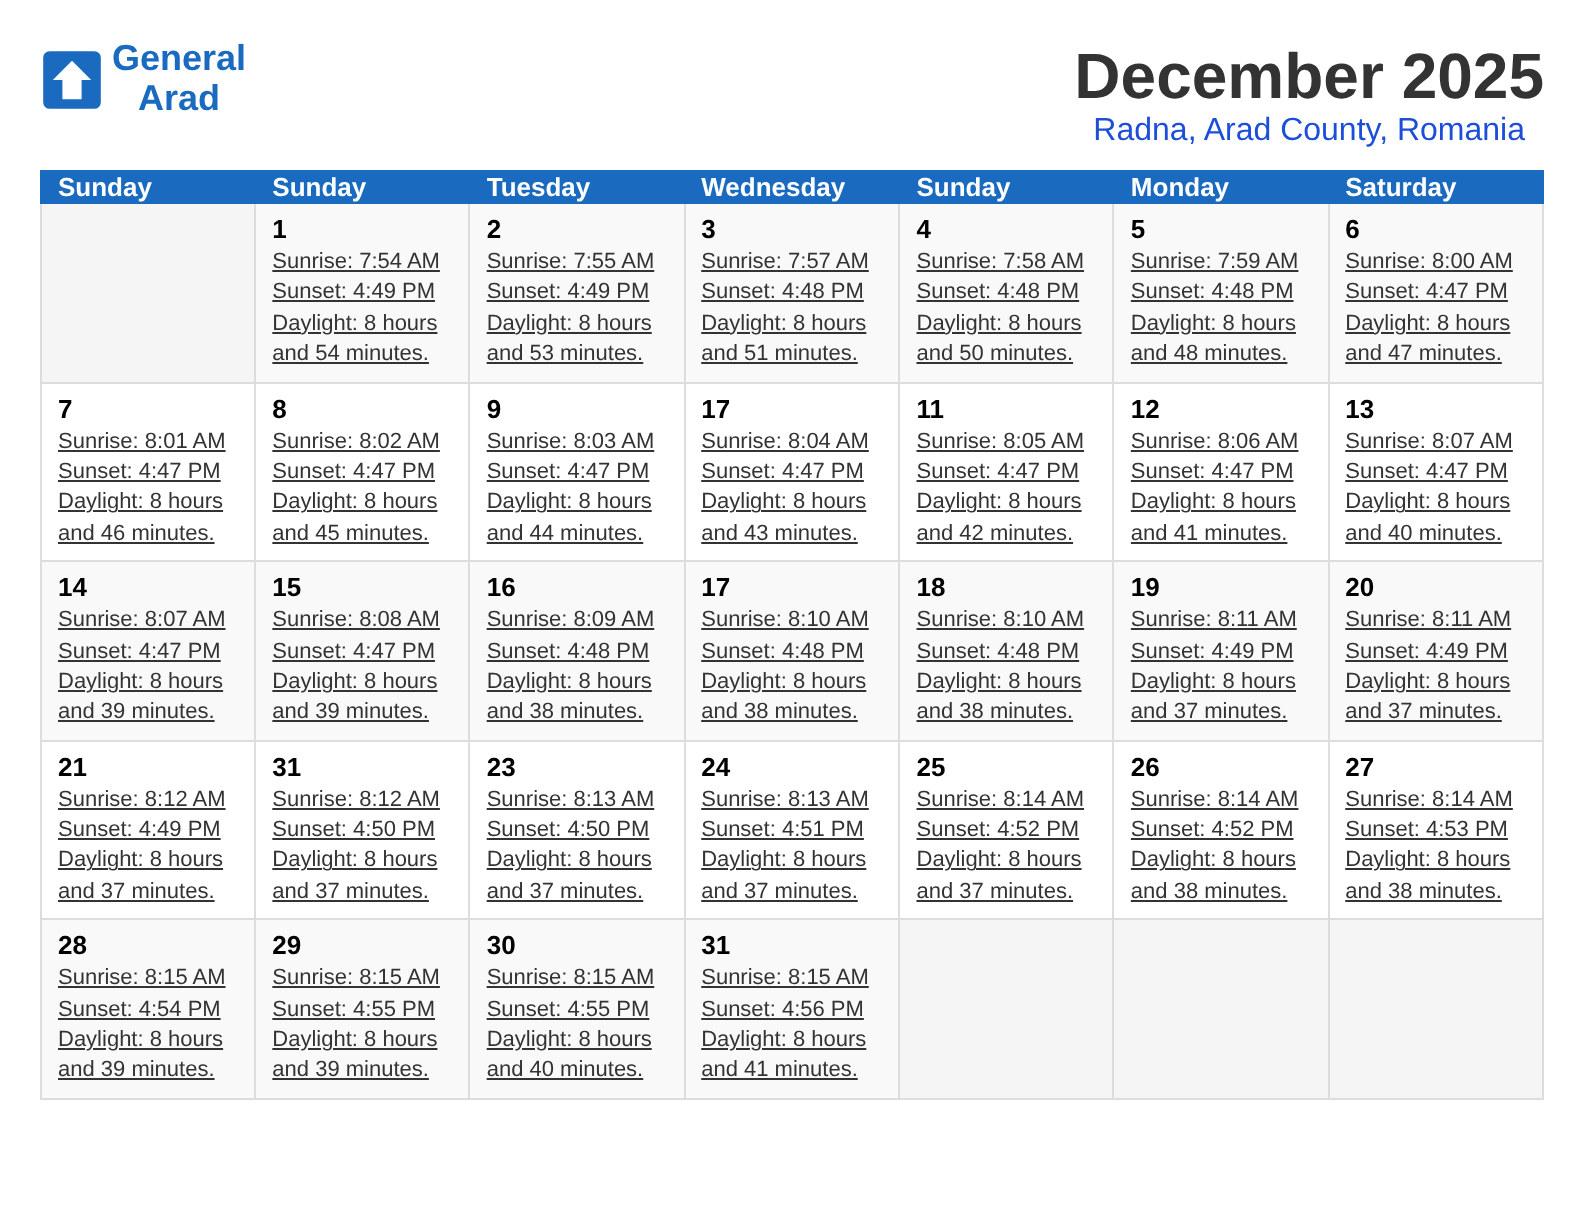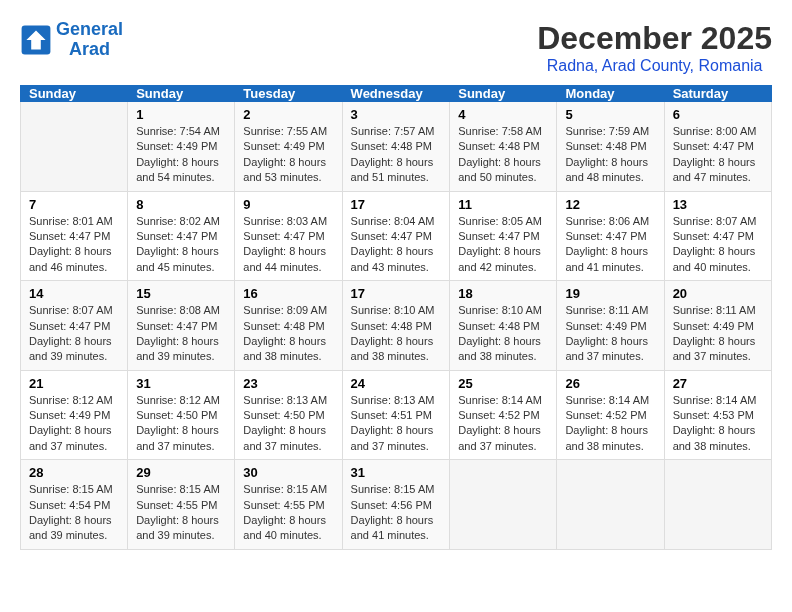--- a/index.html
+++ b/index.html
@@ -80,20 +80,21 @@
     .day-number {
       font-weight: bold;
       font-size: 13px;
       display: block;
       margin-bottom: 2px;
     }
     .day-info {
       color: #333;
       line-height: 1.4;
       font-size: 11px;
+      text-decoration: underline;
     }
     .empty-cell {
       background: #f5f5f5;
     }
   </style>
 </head>
 <body>
 
 <div class="header">
   <div class="logo">

